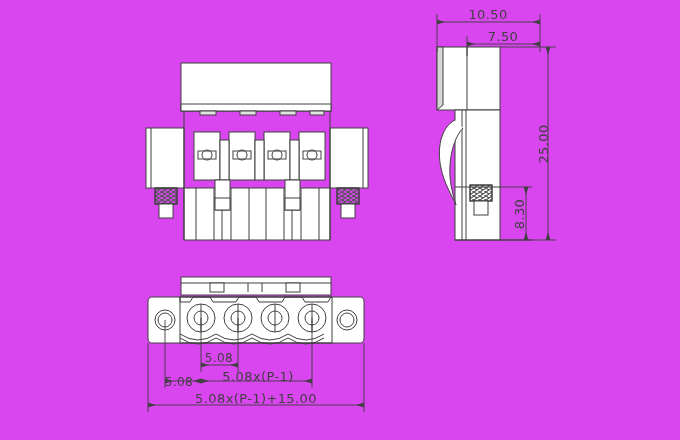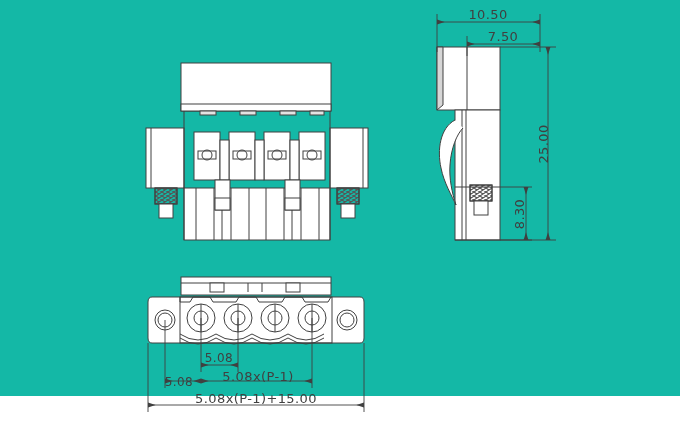--- a/index.html
+++ b/index.html
@@ -1,18 +1,18 @@
 <!DOCTYPE html>
 <html><head>
 <meta charset="utf-8">
 <style>
   html,body{margin:0;padding:0;background:#ffffff;}
   body{width:680px;height:440px;overflow:hidden;
        font-family:"DejaVu Sans","Liberation Sans",sans-serif;}
-  #stage{position:relative;width:680px;height:396px;background:#14b8a6;text-align:right;}
+  #stage{position:relative;width:680px;height:440px;background:#d946ef;text-align:right;}
   svg{display:block;}
   .dimtext{font-family:"DejaVu Sans","Liberation Sans",sans-serif;
            font-size:13px;fill:#404040;letter-spacing:.4px;}
   .dimtext.small{font-size:12px;}
 </style>
 </head>
 <body>
 
 <div id="stage">
 <svg width="680" height="440" viewBox="0 0 680 440">

